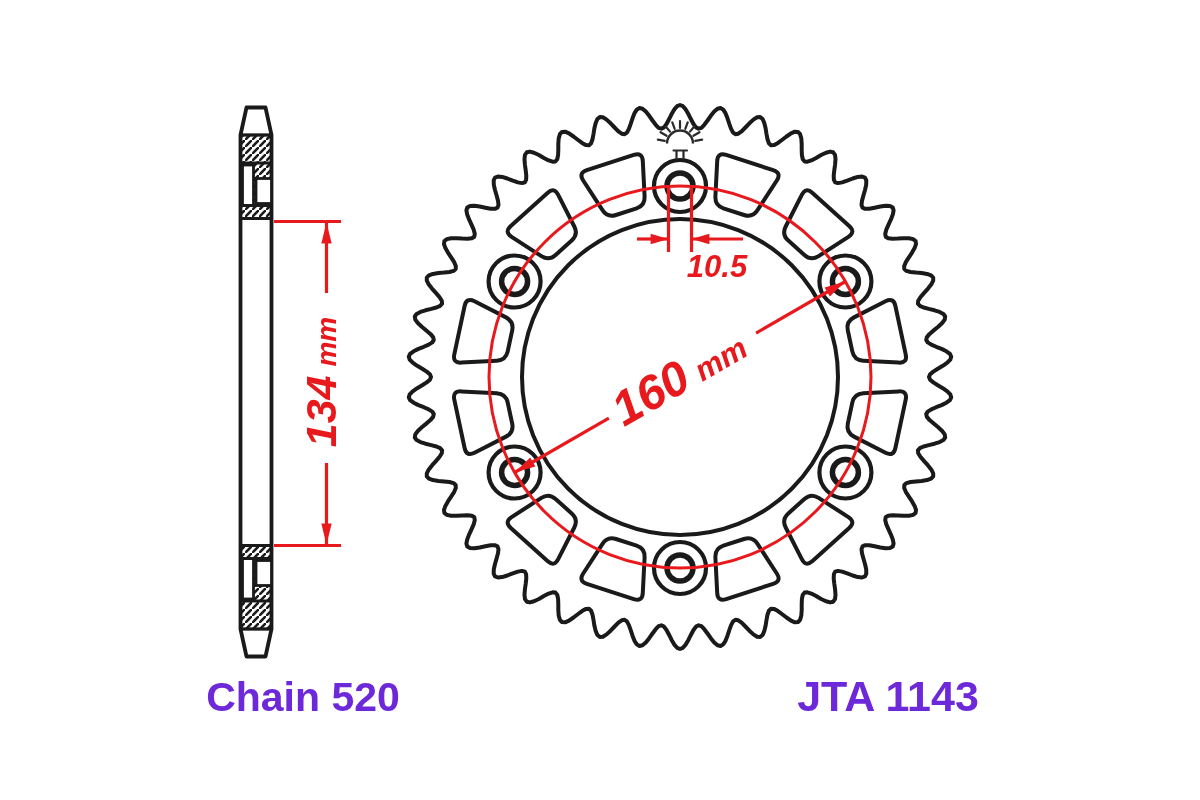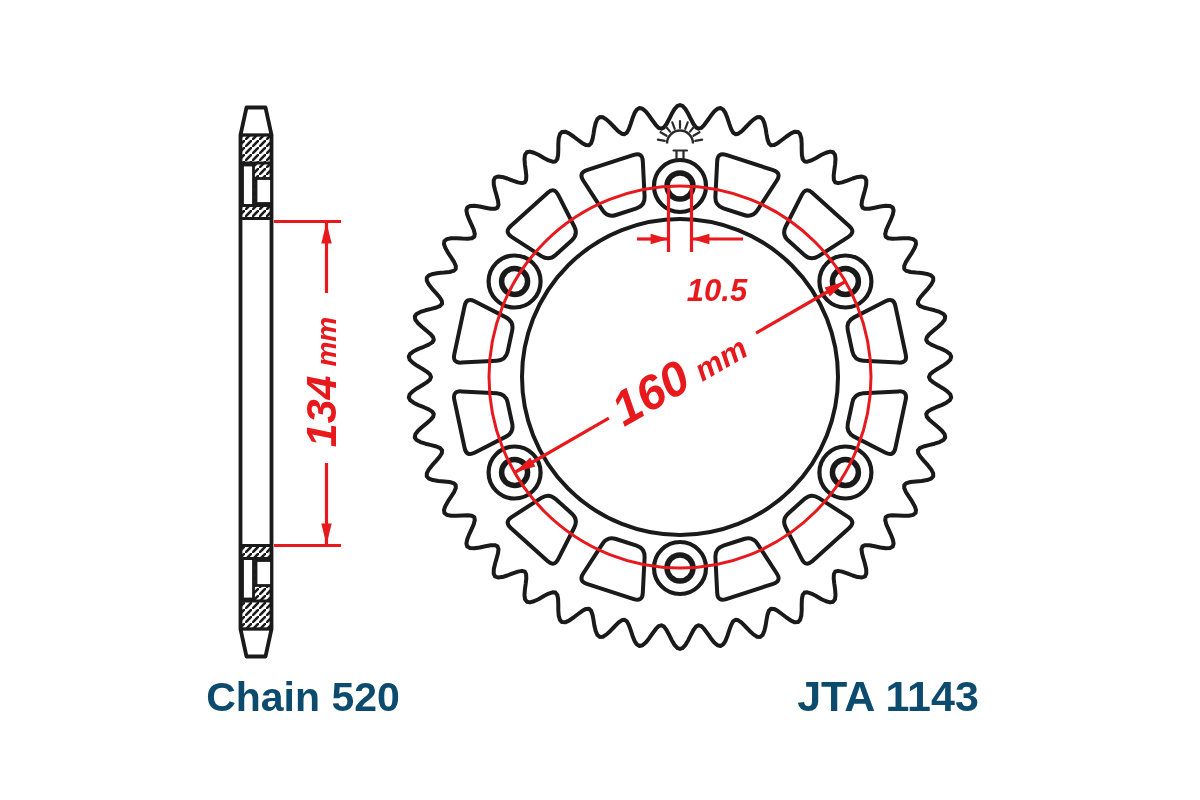--- a/index.html
+++ b/index.html
@@ -15,23 +15,23 @@
   .stage svg{position:absolute;left:0;top:0;}
   .label{position:absolute;white-space:nowrap;transform-origin:center;}
   .dim-label{
     color:var(--dim);font-style:italic;font-weight:bold;line-height:1;
     display:flex;align-items:baseline;
   }
   #dim-134{left:321px;top:382px;font-size:43px;transform:translate(-50%,-50%) rotate(-90deg);}
   #dim-134 .unit{font-size:28px;margin-left:9px;}
   #dim-160{left:679px;top:377px;font-size:48px;transform:translate(-50%,-50%) rotate(-30deg);}
   #dim-160 .unit{font-size:31px;margin-left:10px;}
-  #dim-105{left:717px;top:266px;font-size:31px;transform:translate(-50%,-50%);margin-top:24px;}
+  #dim-105{left:717px;top:266px;font-size:31px;transform:translate(-50%,-50%);}
   .caption{
-    color:#0c4a6e;font-weight:bold;line-height:1;
+    color:#6d28d9;font-weight:bold;line-height:1;
   }
   #chain-label{left:303px;top:697px;font-size:41px;transform:translate(-50%,-50%);}
   #part-label{left:888px;top:696px;font-size:43px;transform:translate(-50%,-50%);}
 </style>
 </head>
 <body>
 
 <div class="stage">
 
   <svg id="drawing" width="1200" height="800" viewBox="0 0 1200 800">

